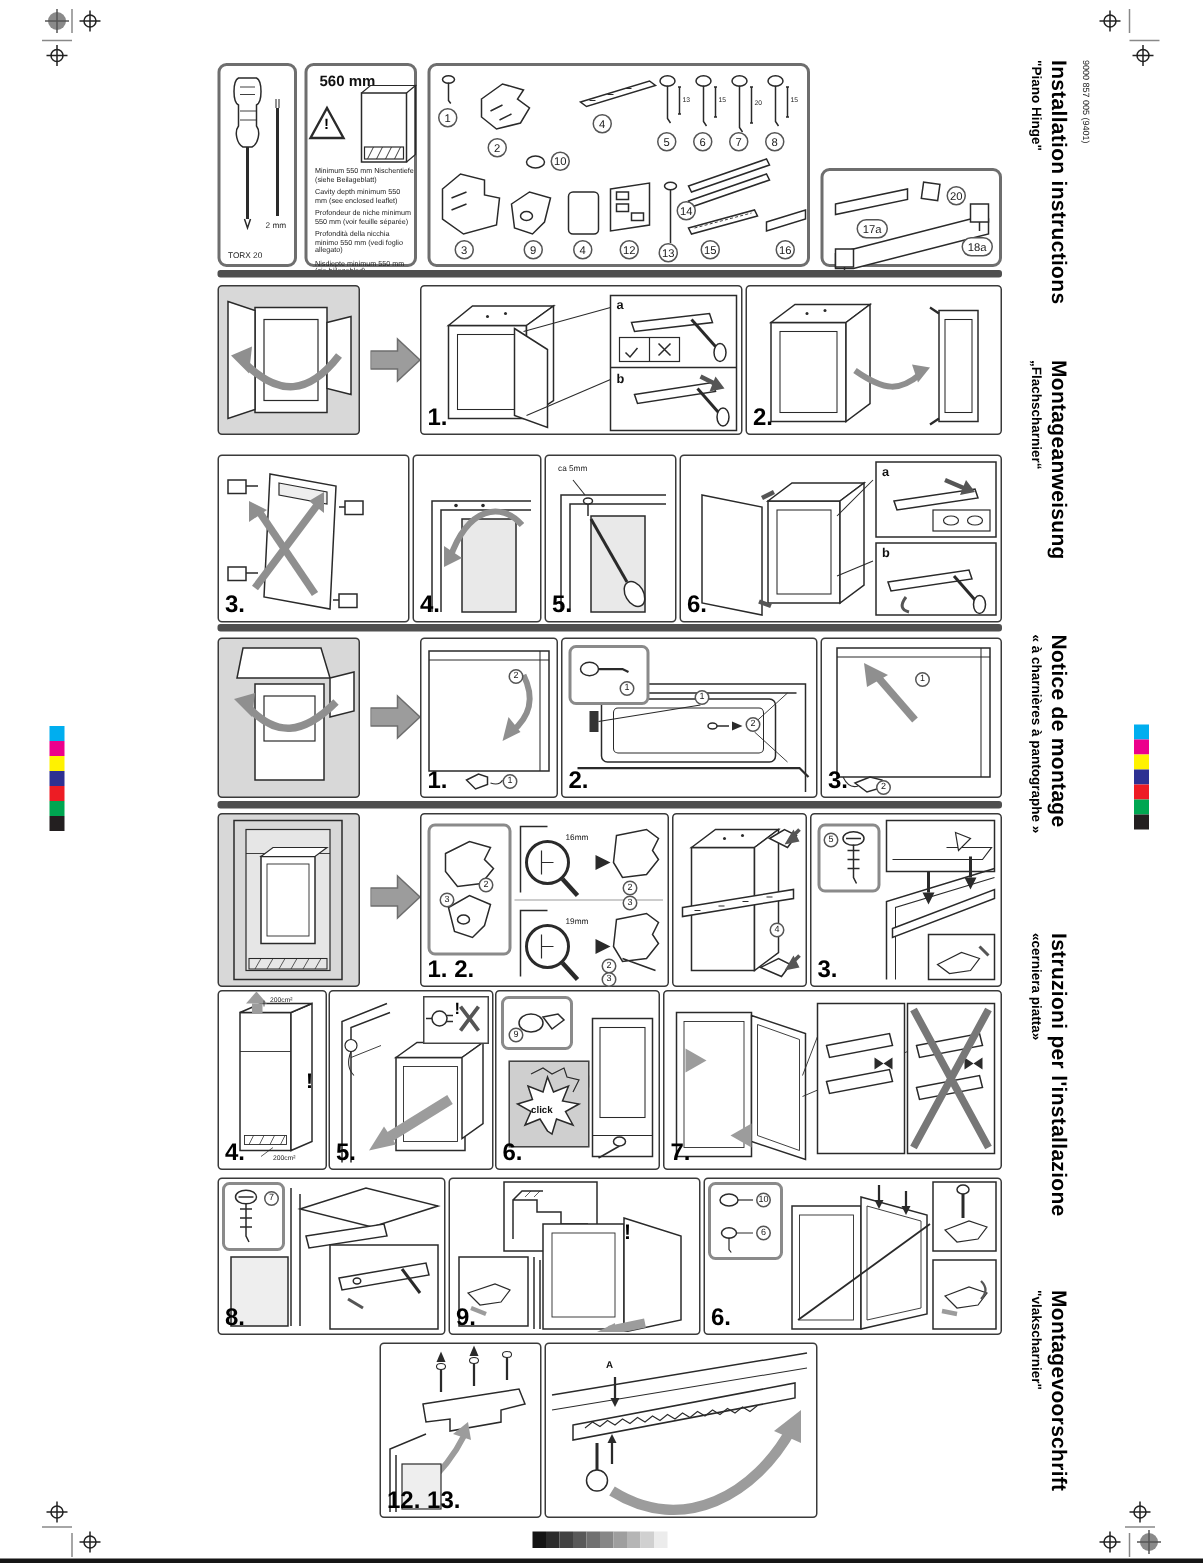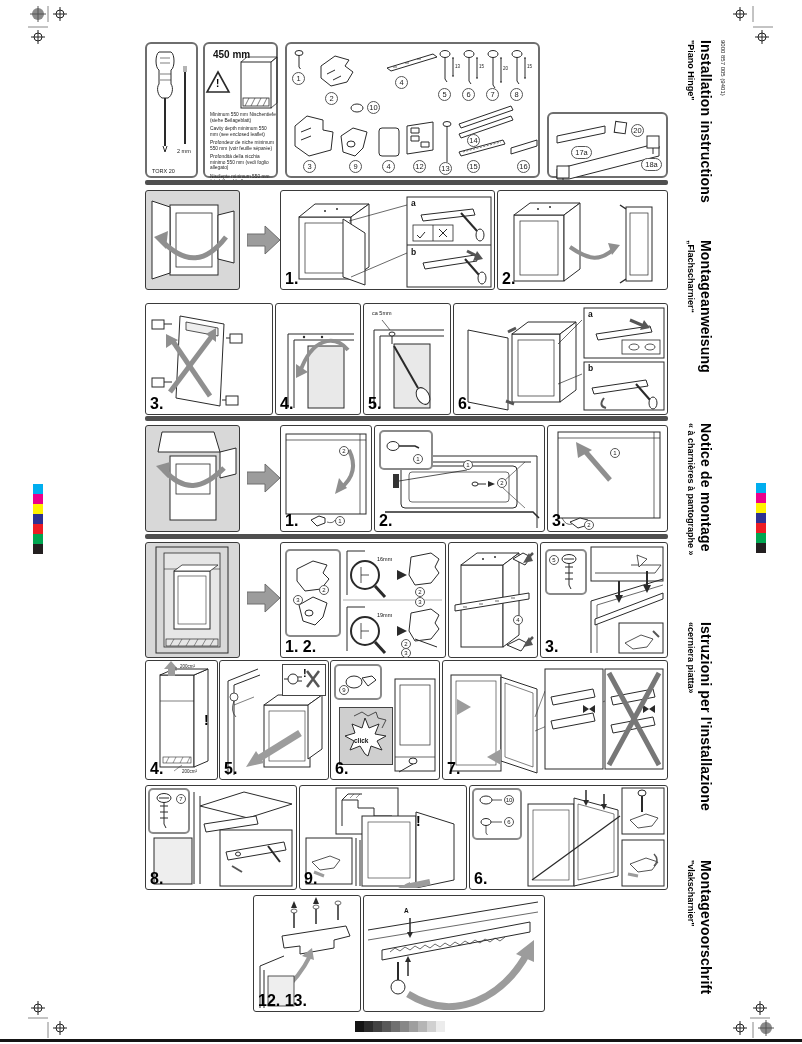--- a/index.html
+++ b/index.html
@@ -137,21 +137,21 @@
       <line x1="18" y1="54" x2="18" y2="102" stroke="#2a2a2a" stroke-width="2"></line>
       <path d="M16,102l2,6l2,-6" fill="none" stroke="#2a2a2a"></path>
       <line x1="38" y1="28" x2="38" y2="100" stroke="#2a2a2a" stroke-width="2"></line>
       <path d="M37,28v-6M39,28v-6" stroke="#2a2a2a" stroke-width=".7"></path>
     </svg>
     <div class="lbl" style="left:30px;top:104px;font-size:5.5px;">2 mm</div>
     <div class="lbl" style="left:5px;top:124px;font-size:5.5px;">TORX 20</div>
   </div>
 
   <div class="tpanel" style="left:203px;top:42px;width:75px;height:136px;">
-    <div class="lbl8" style="left:8px;top:6px;font-size:10px;">450 mm</div>
+    <div class="lbl8" style="left:8px;top:6px;font-size:10px;">560 mm</div>
     <svg class="art" width="75" height="136" viewBox="0 0 75 136">
       <polygon points="13,28 24,48 2,48" fill="none" stroke="#2a2a2a" stroke-width="1.6"></polygon>
       <rect x="36" y="18" width="30" height="46" fill="none" stroke="#2a2a2a"></rect>
       <path d="M36,18 l6,-5 h30 l-6,5 M66,18 l6,-5 v46 l-6,5" fill="none" stroke="#2a2a2a" stroke-width=".8"></path>
       <rect x="38" y="54" width="26" height="8" fill="none" stroke="#2a2a2a" stroke-width=".8"></rect>
       <path d="M40,62l4,-8M46,62l4,-8M52,62l4,-8M58,62l4,-8" stroke="#2a2a2a" stroke-width=".6"></path>
     </svg>
     <div class="excl" style="left:11px;top:35px;font-size:10px;">!</div>
     <div class="notes lbl" style="left:5px;top:68px;width:66px;font-size:4.8px;">
       <p>Minimum 550 mm Nischentiefe (siehe Beilageblatt)</p>
@@ -206,21 +206,21 @@
     <div class="lbl" style="left:168px;top:20px;font-size:4.5px;">13</div>
     <div class="lbl" style="left:192px;top:20px;font-size:4.5px;">15</div>
     <div class="lbl" style="left:216px;top:22px;font-size:4.5px;">20</div>
     <div class="lbl" style="left:240px;top:20px;font-size:4.5px;">15</div>
     <div class="pnum" style="left:80px;top:57px;">10</div>
     <div class="pnum" style="left:16px;top:116px;">3</div>
     <div class="pnum" style="left:62px;top:116px;">9</div>
     <div class="pnum" style="left:95px;top:116px;">4</div>
     <div class="pnum" style="left:126px;top:116px;">12</div>
     <div class="pnum" style="left:152px;top:118px;">13</div>
-    <div class="pnum" style="left:180px;top:90px;">14</div>
+    <div class="pnum" style="left:164px;top:90px;">14</div>
     <div class="pnum" style="left:180px;top:116px;">15</div>
     <div class="pnum" style="left:230px;top:116px;">16</div>
   </div>
 
 
   <div class="tpanel" style="left:547px;top:112px;width:121px;height:66px;">
     <svg class="art" width="121" height="66" viewBox="0 0 121 66">
       <polygon points="8,22 56,12 56,19 8,29" fill="#fff" stroke="#2a2a2a"></polygon>
       <rect x="66" y="8" width="11" height="11" fill="#fff" stroke="#2a2a2a" transform="rotate(8 71 13)"></rect>
       <path d="M20,52 l78,-20 h12 v10 l-12,3 l-78,20 h-12 v-10 z" fill="#fff" stroke="#2a2a2a"></path>

